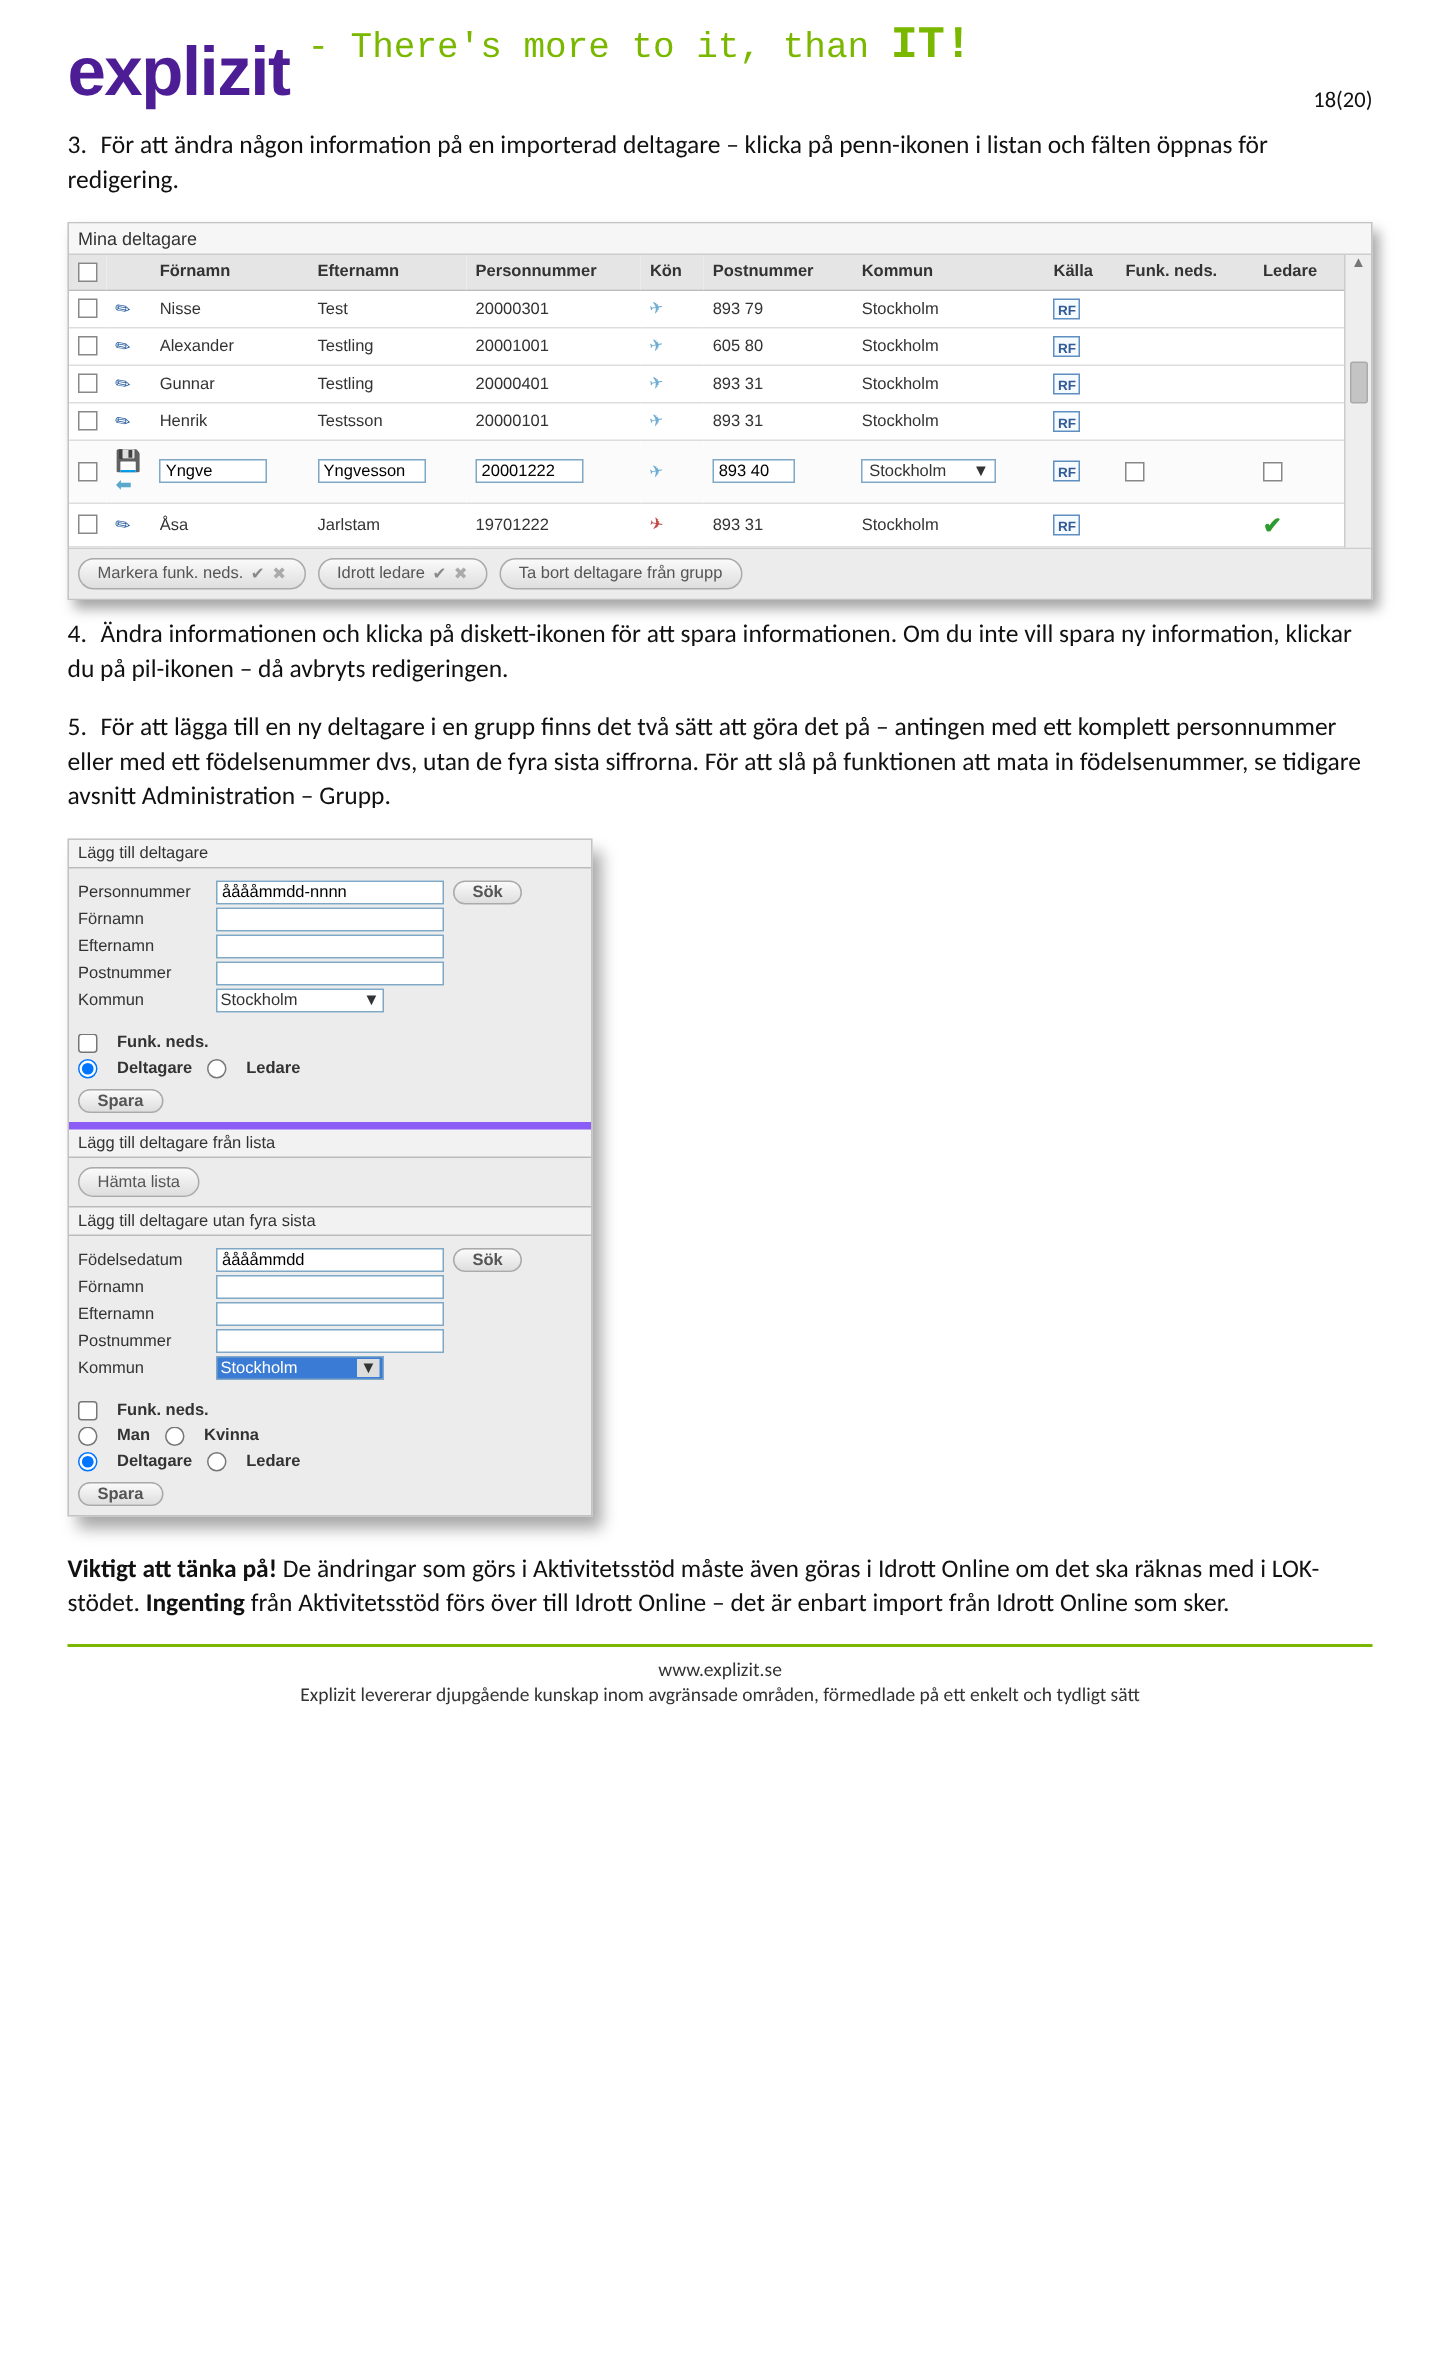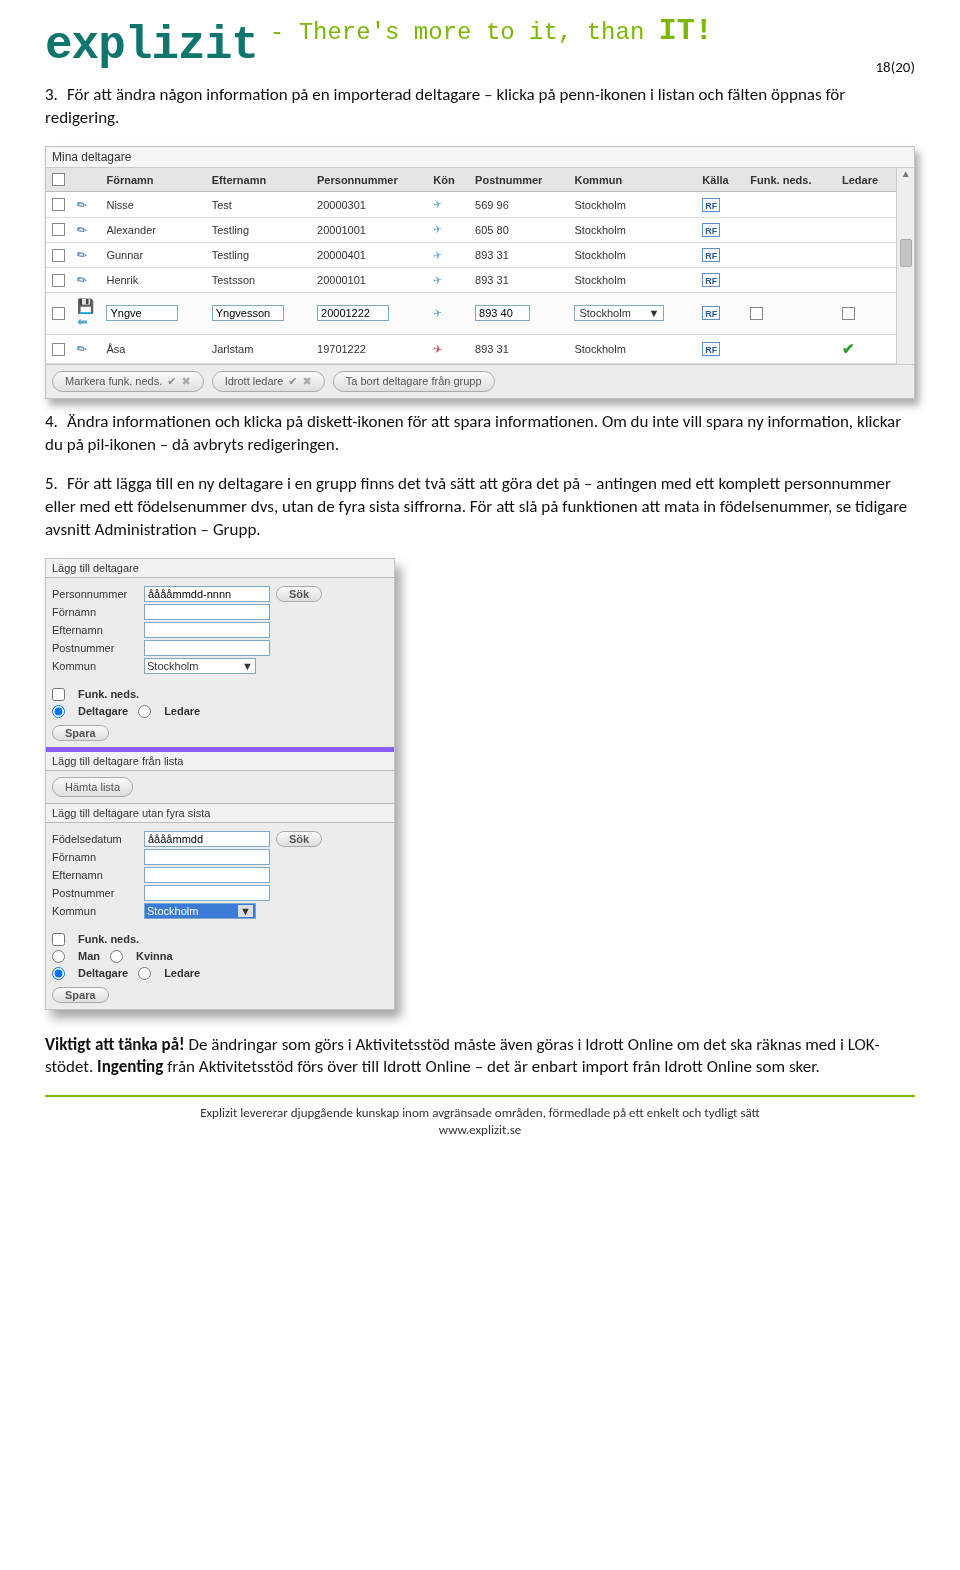--- a/index.html
+++ b/index.html
@@ -7,21 +7,21 @@
     margin: 0;
     padding: 0;
     font-family: Calibri, Arial, sans-serif;
     background: #fff;
     width: 960px;
     color: #111;
   }
   .page { padding: 20px 45px 10px 45px; position: relative; }
   .header-row { display: flex; align-items: flex-start; margin-bottom: 6px; }
   .logo-block { display: flex; align-items: center; }
-  .logo-text { font-size: 46px; font-weight: bold; letter-spacing: -1px; color: #0f766e; margin-right: 12px; font-family: Liberation Mono, monospace; }
+  .logo-text { font-size: 46px; font-weight: bold; letter-spacing: -1px; color: #4c1d95; margin-right: 12px; font-family: Liberation Sans, sans-serif; }
   .tagline { font-family: Liberation Mono, monospace; color: #7ab800; font-size: 24px; position: relative; top: -6px; }
   .tagline .it { font-size: 30px; font-weight: bold; }
   .page-num { position: absolute; top: 58px; right: 45px; font-size: 15px; }
   .instr { font-size: 17px; line-height: 1.35; margin: 12px 0 16px 0; }
   .instr .num { display: inline-block; width: 22px; }
   .bold { font-weight: bold; }
 
   
   .ss { background: #ececec; border: 1px solid #c3c3c3; font-size: 12px; font-family: Verdana, Arial, sans-serif; color: #333; margin-bottom: 8px; box-shadow: 4px 6px 8px rgba(0,0,0,0.35); }
   .ss1 { width: 870px; }
@@ -45,21 +45,21 @@
   .pillbtn { background: linear-gradient(#fafafa,#dedede); border: 1px solid #aaa; border-radius: 12px; padding: 3px 12px; font-size: 11px; font-family: Verdana, Arial, sans-serif; font-weight: normal; color: #555; cursor: pointer; display: inline-flex; align-items: center; gap: 5px;}
   .scrollcol { width: 18px; background: #eee; border-left: 1px solid #ccc; }
   .scroll-handle { width: 12px; height: 28px; background: #c4c4c4; border: 1px solid #aaa; margin: 60px auto 0 auto; border-radius: 2px; }
 
   
   .ss2 { width: 350px; background: #ececec; border: 1px solid #c3c3c3; font-size: 11px; font-family: Verdana, Arial, sans-serif; color: #333; box-shadow: 6px 8px 10px rgba(0,0,0,0.35); margin-top: 8px; }
   .ss2 .section-head { font-size: 11px; padding: 3px 6px; border-bottom: 1px solid #bbb; background: #f2f2f2; }
   .ss2 .body { padding: 6px; }
   .frow { display: flex; align-items: center; margin: 2px 0; gap: 6px;}
   .frow label { width: 86px; font-size: 11px; }
-  .frow input[type="text"] { width: 126px; border: 1px solid #7fa8c6; font-size: 11px; padding: 1px 3px; background: #fff; }
+  .frow input[type="text"] { width: 152px; border: 1px solid #7fa8c6; font-size: 11px; padding: 1px 3px; background: #fff; }
   .field-sel { border: 1px solid #7fa8c6; font-size: 11px; padding: 1px 2px; width: 112px; background: #fff; }
   .field-sel.hi { background: #3a7bd5; color: #fff; }
   .smallbtn { background: linear-gradient(#fafafa,#dedede); border: 1px solid #aaa; border-radius: 10px; padding: 1px 12px; font-size: 11px; font-weight: bold; color: #555; cursor: pointer;}
   .radio-row { display: flex; gap: 10px; align-items: center; margin: 4px 0; }
   .radio-row input[type="radio"], .radio-row input[type="checkbox"] { margin: 0 3px 0 0; vertical-align: middle; }
   .radio-row label { width: auto; font-weight: bold; font-size: 11px;}
 
   .footer { font-size: 13px; text-align: center; color: #333; padding-top: 8px; border-top: 2px solid #7ab800; margin-top: 14px; line-height: 1.3; }
 </style>
 </head>
@@ -100,21 +100,21 @@
           </tr>
         </thead>
         <tbody>
           <tr>
             <td><span class="chk"></span></td>
             <td><span class="ico pen">✎</span></td>
             <td>Nisse</td>
             <td>Test</td>
             <td>20000301</td>
             <td><span class="ico plane">✈</span></td>
-            <td>569 96</td>
+            <td>893 79</td>
             <td>Stockholm</td>
             <td><span class="rf">RF</span></td>
             <td></td>
               <td></td>
           </tr>
           <tr>
             <td><span class="chk"></span></td>
             <td><span class="ico pen">✎</span></td>
             <td>Alexander</td>
             <td>Testling</td>
@@ -307,16 +307,16 @@
       </div>
       <button class="smallbtn" style="margin-top:3px;">Spara</button>
     </div>
   </div>
 
   <div class="instr" style="margin-top:24px;">
     <span class="bold">Viktigt att tänka på! </span><span>De ändringar som görs i Aktivitetsstöd måste även göras i Idrott Online om det ska räknas med i LOK-stödet. </span><span class="bold">Ingenting</span><span> från Aktivitetsstöd förs över till Idrott Online – det är enbart import från Idrott Online som sker.</span>
   </div>
 
   <div class="footer">
+    <div>www.explizit.se</div>
     <div>Explizit levererar djupgående kunskap inom avgränsade områden, förmedlade på ett enkelt och tydligt sätt</div>
-    <div>www.explizit.se</div>
   </div>
 </div>
 
 </body></html>

